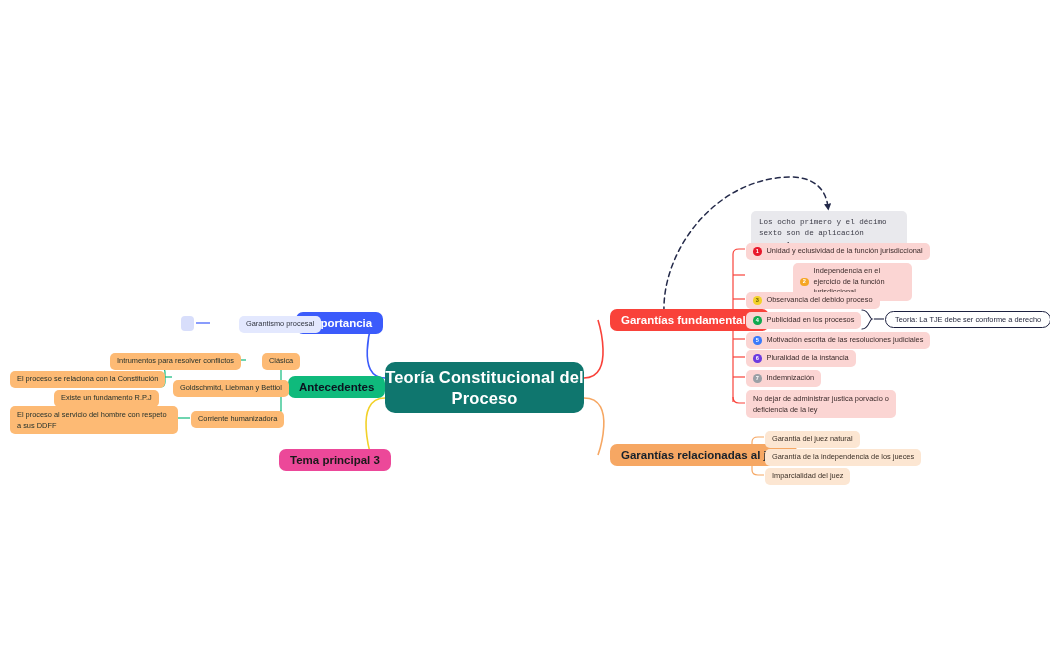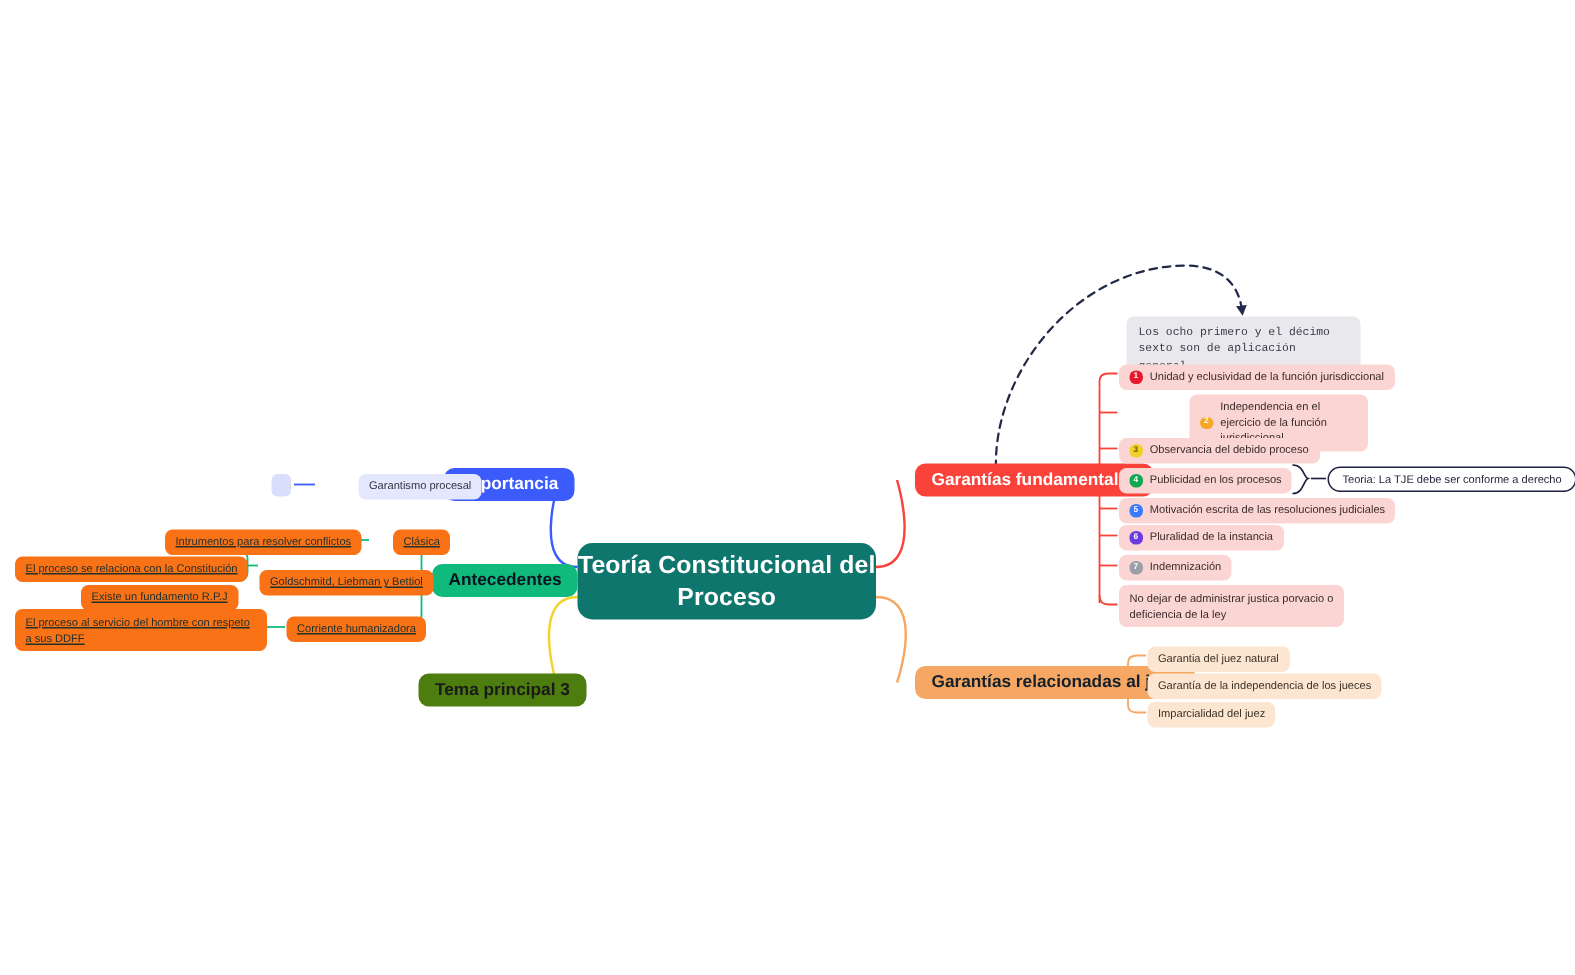--- a/index.html
+++ b/index.html
@@ -21,33 +21,33 @@
     color:#ffffff;font-size:16.5px;font-weight:700;
     justify-content:center;text-align:center;line-height:1.25;
     letter-spacing:.1px;
   }
 
   
   .topic{border-radius:7px;padding:0 11px;font-size:11.5px;font-weight:700;
          justify-content:center;white-space:nowrap;height:22px;}
   #t-importancia{left:296px;top:312px;background:#3B5BFB;color:#fff;}
   #t-antecedentes{left:288px;top:376px;background:#0FBA7C;color:#0B1320;}
-  #t-tema3{left:279px;top:449px;background:#4d7c0f;color:#1A1A1A;}
+  #t-tema3{left:279px;top:449px;background:#ec4899;color:#1A1A1A;}
   #t-garfund{left:610px;top:309px;background:#F9423A;color:#fff;}
   #t-garjuez{left:610px;top:444px;background:#F6A763;color:#15202B;}
 
   
   .leaf{border-radius:5px;padding:3px 7px;font-size:7.4px;line-height:1.45;
         display:block;color:#2A2A33;}
   .leaf.multiline{line-height:1.5;}
 
   
   .blue-leaf{background:#E3E8FE;color:#30343F;}
   
-  .green-leaf{background:#f97316;color:#23302B;text-decoration:underline;}
+  .green-leaf{background:#fdba74;color:#23302B;}
   
   .red-leaf{background:#FBD5D3;color:#3A2A2A;}
   
   .orange-leaf{background:#FCE6D2;color:#3A2F26;}
   
   .note{background:#E9E9ED;color:#3A3A46;border-radius:5px;padding:6px 8px;
         font-size:7.6px;line-height:1.5;display:block;}
   
   .outline-node{background:#ffffff;border:1px solid #1D2140;border-radius:9px;
         padding:3px 9px;font-size:7.4px;color:#23263D;white-space:nowrap;display:block;}

